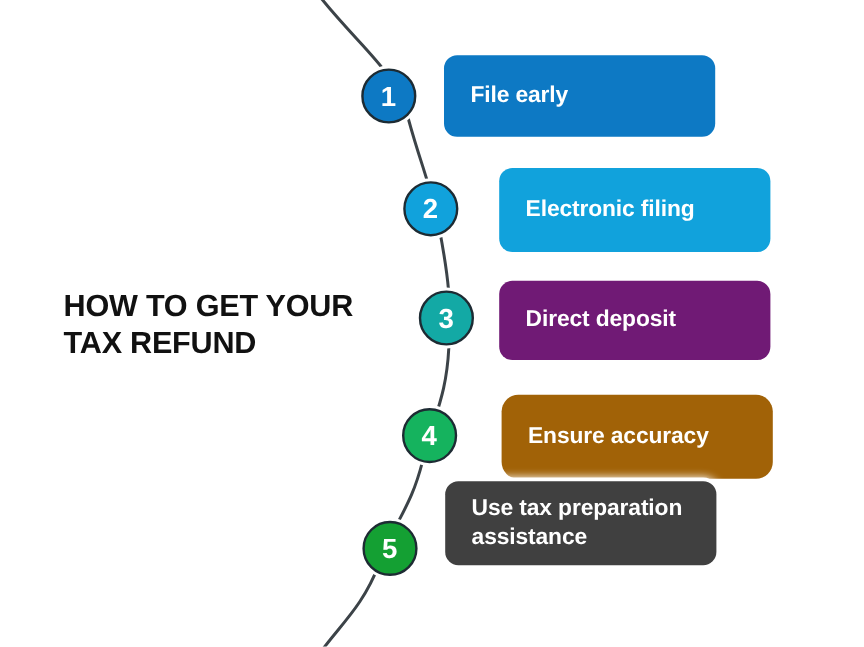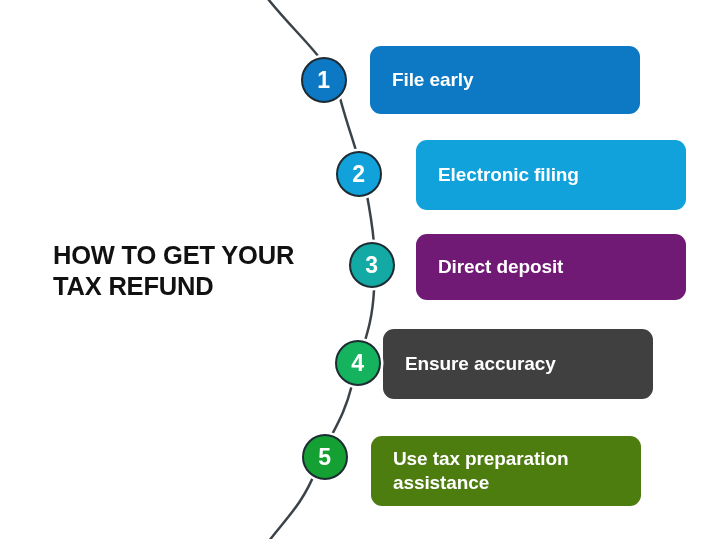--- a/index.html
+++ b/index.html
@@ -53,21 +53,21 @@
   .step-badge .badge-num {
     color:#ffffff;
     font-size:23px;
     font-weight:bold;
     line-height:1;
     letter-spacing:0.5px;
   }
 
   .step-bar {
     position:absolute;
-    width:270px;
+    width:226px;
     border-radius:11px;
     display:flex;
     align-items:center;
     padding:0 22px;
     box-shadow:0 0 0 3px #ffffff, 0 0 7px 3px rgba(255,255,255,0.95);
     z-index:2;
   }
   .step-bar .bar-label {
     color:#ffffff;
     font-size:19px;
@@ -122,30 +122,30 @@
     </div>
     <div class="step-bar" style="background: #701a75; left: 416px; top: 234px; height: 66px; text-align: right;">
       <span class="bar-label">Direct deposit</span>
     </div>
   </div>
 
   <div class="step">
     <div class="step-badge" style="background: rgb(21, 179, 94); left: 335px; top: 340px; border-color: rgb(29, 43, 51);">
       <span class="badge-num">4</span>
     </div>
-    <div class="step-bar" style="background: #404040; left: 383px; top: 329px; height: 70px;">
+    <div class="step-bar" style="background: #a16207; left: 418px; top: 329px; height: 70px; border-radius: 14px;">
       <span class="bar-label">Ensure accuracy</span>
     </div>
   </div>
 
   <div class="step">
     <div class="step-badge" style="background: rgb(20, 160, 51); left: 302px; top: 434px; border-color: rgb(29, 43, 51);">
       <span class="badge-num">5</span>
     </div>
-    <div class="step-bar" style="background: #4d7c0f; left: 371px; top: 436px; height: 70px;">
+    <div class="step-bar" style="background: #404040; left: 371px; top: 401px; height: 70px;">
       <span class="bar-label">
           <span style="display:block">Use tax preparation</span>
           <span style="display:block">assistance</span>
         </span>
     </div>
   </div>
 
 </div>
 
 </body></html>

